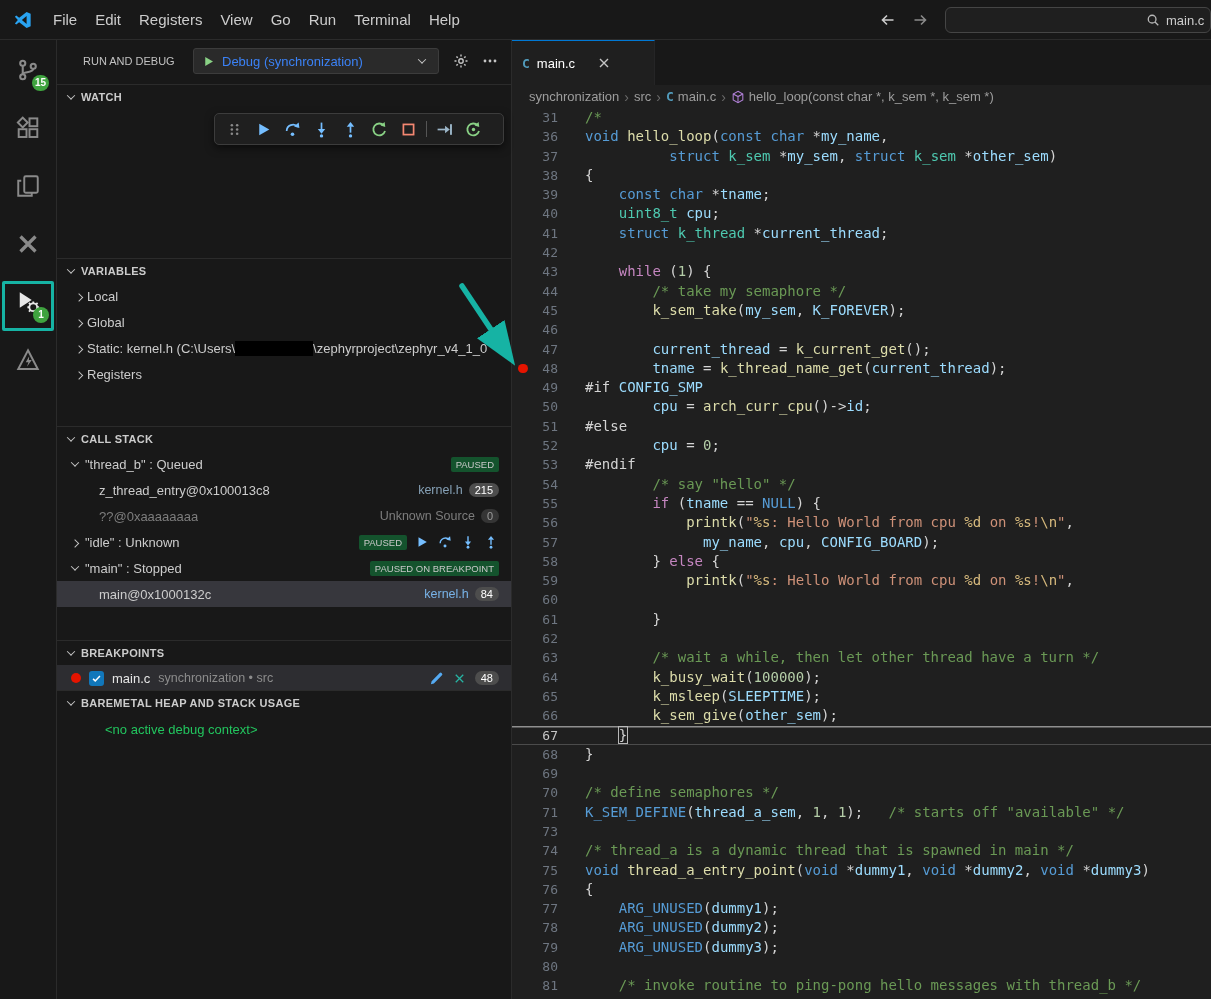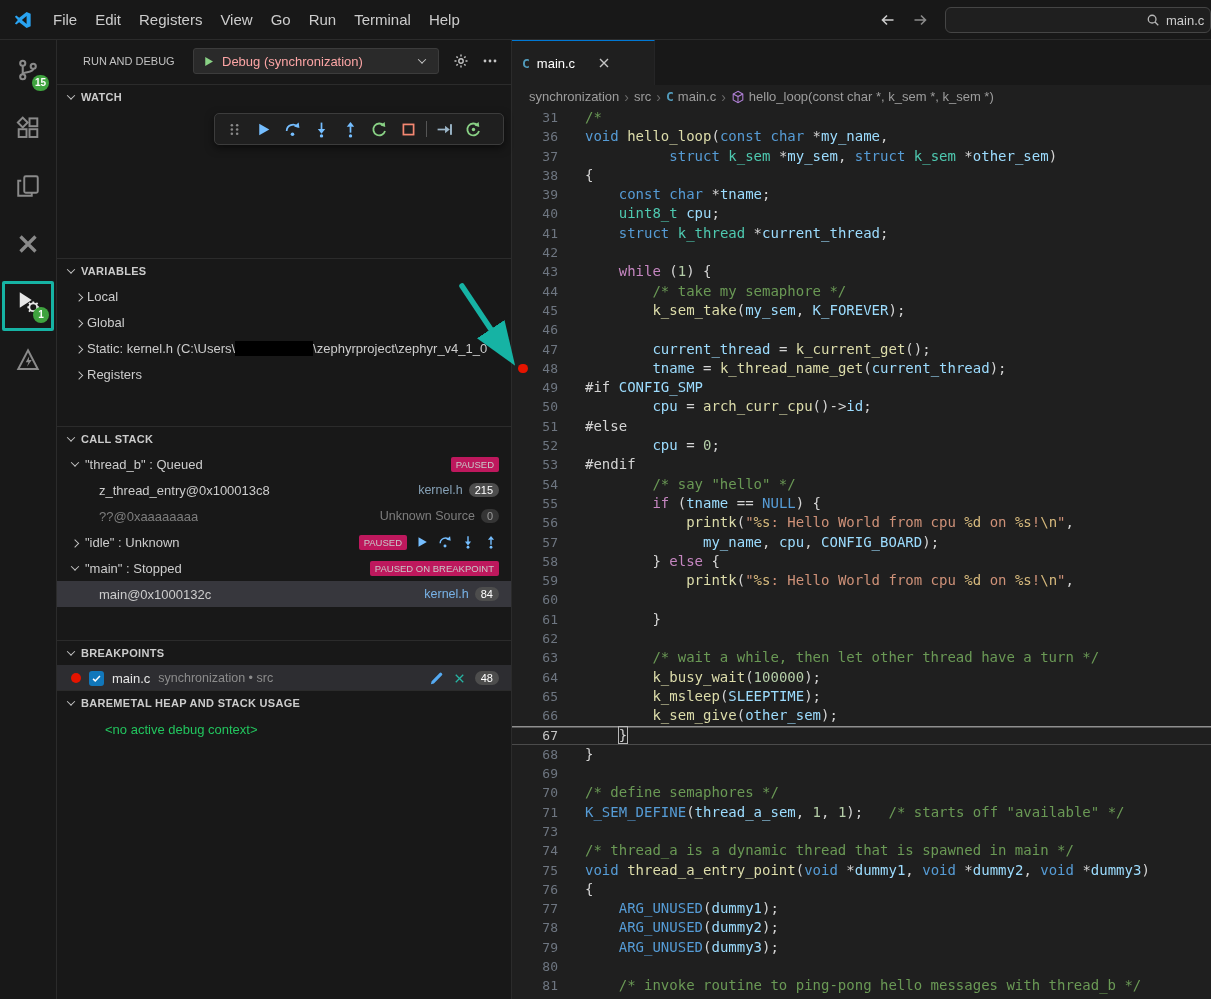--- a/index.html
+++ b/index.html
@@ -21,21 +21,21 @@
 .activitybar{position:absolute;left:0;top:40px;width:57px;height:959px;background:#181818;border-right:1px solid #2b2b2b;padding-top:5px}
 .ab-item{position:relative;width:56px;height:50px;display:flex;align-items:center;justify-content:center;color:#8a8a8a;margin-bottom:8px}
 .ab-item.active{color:#e7e7e7}
 .ab-item>.icon{width:24px;height:24px}
 .ab-badge{position:absolute;right:7px;bottom:4px;min-width:16px;height:16px;border-radius:8px;background:#3fa33f;color:#fff;font-size:10px;line-height:16px;text-align:center;padding:0 3px;font-weight:700}
 
 .sidebar{position:absolute;left:57px;top:40px;width:455px;height:959px;background:#181818;border-right:1px solid #2b2b2b}
 .sb-title{position:absolute;left:26px;top:15px;font-size:11px;color:#c2c2c2}
 .cfg{position:absolute;left:136px;top:8px;width:246px;height:26px;background:#2a2a2a;border:1px solid #3c3c3c;border-radius:3px;display:flex;align-items:center;padding:0 8px;gap:7px}
 .cfg .icon{width:13px;height:13px;color:#89d185}
-.cfg-label{font-size:13px;color:#fca5a5;white-space:nowrap;overflow:hidden;flex:1}
+.cfg-label{font-size:13px;color:#3b82f6;white-space:nowrap;overflow:hidden;flex:1}
 .hdr-icon{position:absolute;top:13px;width:16px;height:16px;color:#c5c5c5}
 .hdr-gear{left:396px}.hdr-dots{left:425px}
 .chev{width:16px;height:16px;display:inline-flex;align-items:center;justify-content:center;flex:none;color:#c5c5c5}
 .chev::before{content:'';width:5px;height:5px;border-right:1.5px solid currentColor;border-bottom:1.5px solid currentColor}
 .chev.down::before{transform:rotate(45deg) translate(-1px,-1px)}
 .chev.right::before{transform:rotate(-45deg) translate(-1px,1px)}
 .section{position:absolute;left:0;width:100%;border-top:1px solid #2b2b2b;background:#181818}
 .sec-head{height:24px;display:flex;align-items:center;padding-left:6px;gap:2px}
 .sec-title{font-size:11px;font-weight:700;color:#ccc;letter-spacing:.3px;white-space:nowrap}
 .section.watch{top:44px;height:174px}
@@ -48,21 +48,21 @@
 .redaction{display:inline-block;width:78px;height:15px;background:#000;flex:none}
 .cs-row{height:26px;display:flex;align-items:center;padding:0 12px 0 10px;gap:2px}
 .cs-row.frame{padding-left:42px}
 .cs-row.selected{background:#37373d}
 .cs-label{white-space:nowrap;overflow:hidden;color:#ccc}
 .cs-row.dim .cs-label{color:#7d7d7d}
 .cs-right{margin-left:auto;display:flex;align-items:center;gap:6px;flex:none}
 .cs-file{color:#85a0b5;font-size:12.5px}
 .cs-row.selected .cs-file{color:#78b3e8}
 .cs-row.dim .cs-file{color:#7d7d7d}
-.cs-badge{background:#be185d;color:#c8c8c8;font-size:9.5px;padding:2px 5px;border-radius:2px;white-space:nowrap}
+.cs-badge{background:#14532d;color:#c8c8c8;font-size:9.5px;padding:2px 5px;border-radius:2px;white-space:nowrap}
 .pill{background:#4d4d4d;color:#fff;font-size:11px;min-width:18px;text-align:center;padding:1px 6px;border-radius:10px}
 .cs-row.dim .pill{opacity:.55}
 .cs-action{width:17px;height:17px;color:#75beff;display:flex;align-items:center;justify-content:center}
 .cs-action .icon{width:14px;height:14px}
 .bp-row{height:26px;display:flex;align-items:center;padding:0 12px 0 14px;gap:8px;background:#2d2d31}
 .bp-dot-s{width:10px;height:10px;border-radius:50%;background:#e51400;flex:none}
 .bp-check{width:15px;height:15px;border-radius:3px;background:#1177bb;color:#fff;display:flex;align-items:center;justify-content:center;flex:none}
 .bp-check .icon{width:11px;height:11px}
 .bp-file{color:#e5e5e5}
 .bp-loc{color:#8c8c8c;font-size:12.5px;white-space:nowrap;overflow:hidden}

